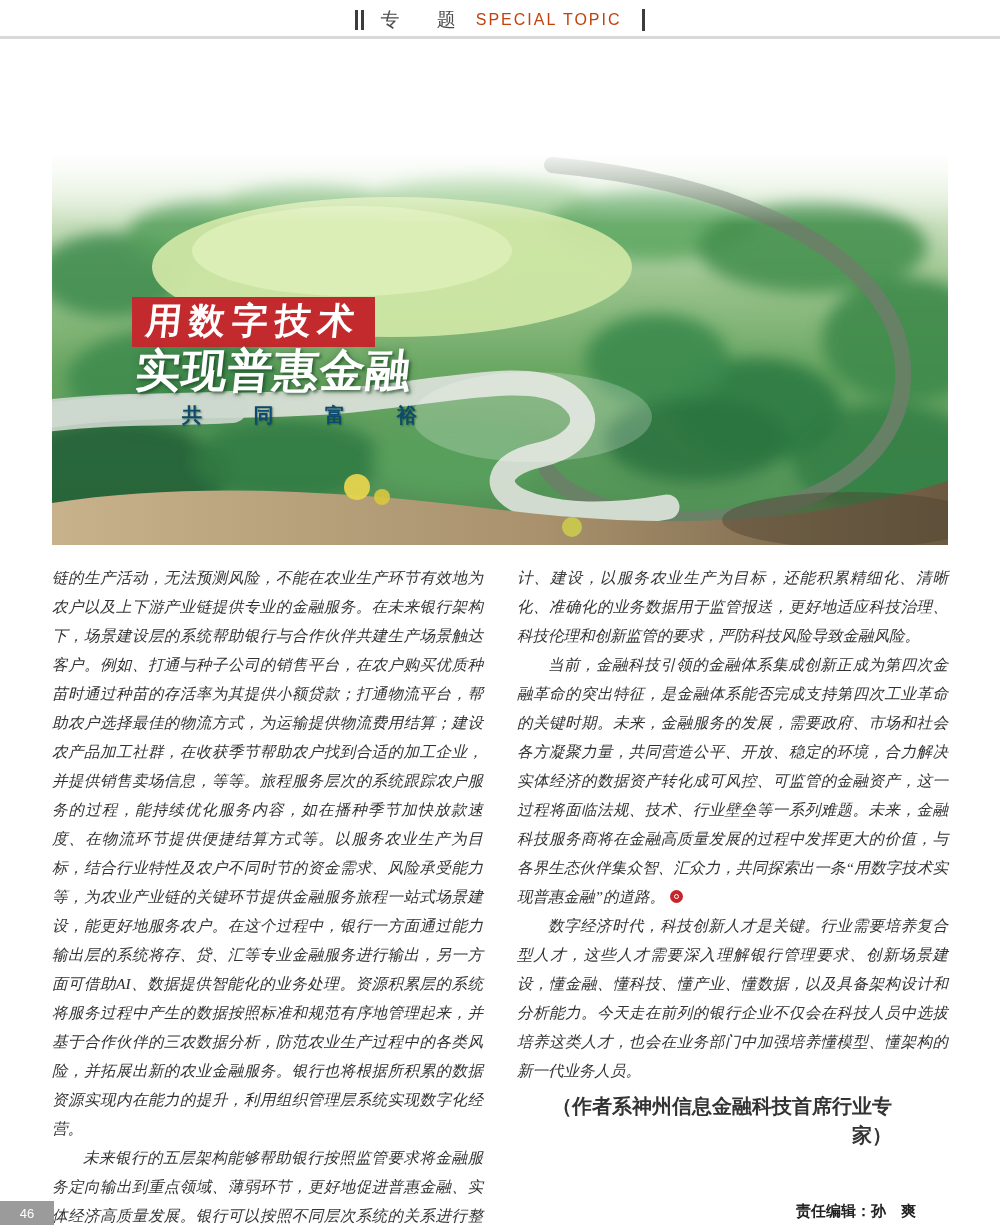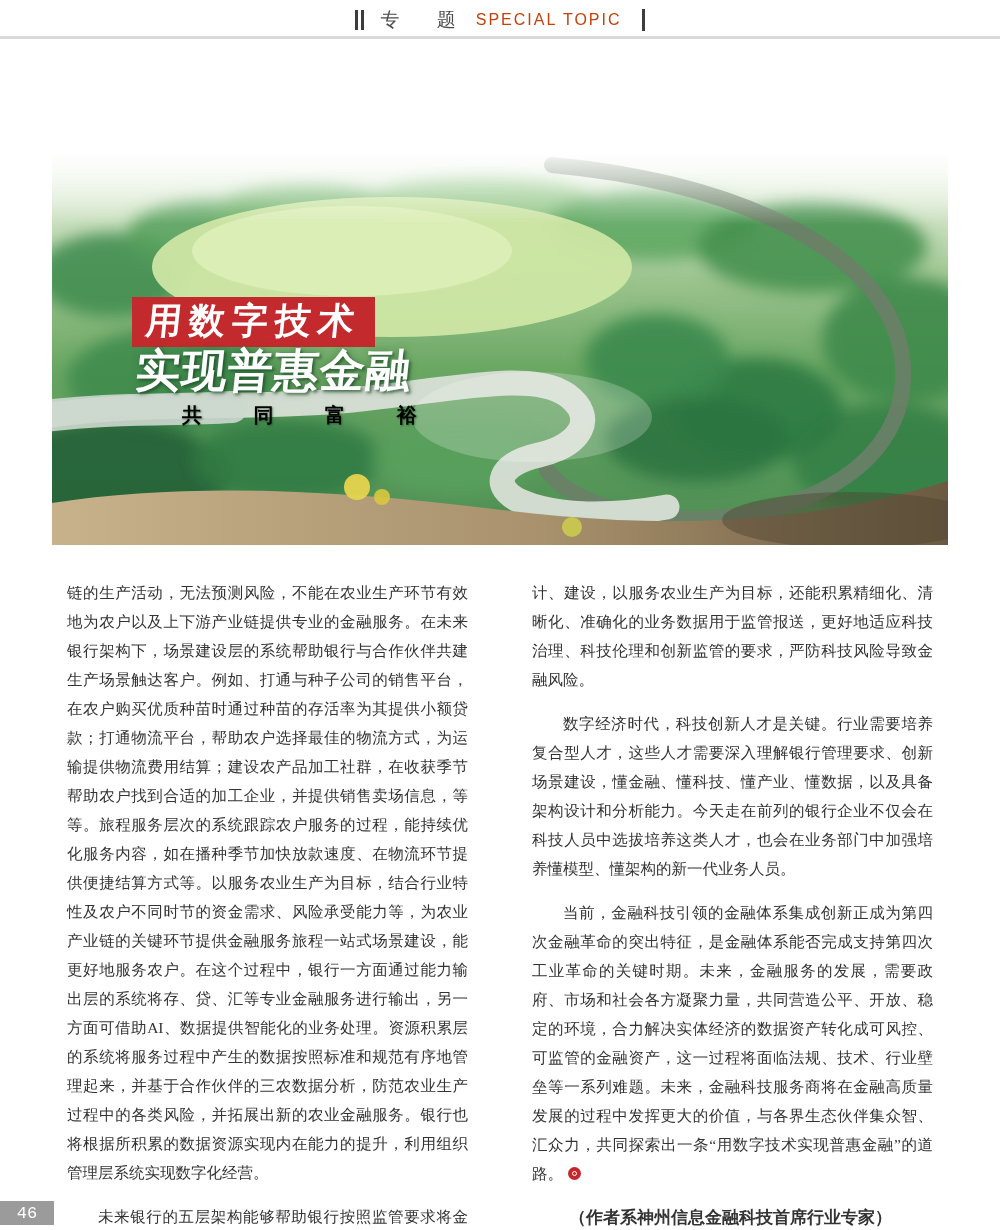--- a/index.html
+++ b/index.html
@@ -20,45 +20,45 @@
   .hero{position:absolute;left:52px;top:155px;width:896px;height:390px;overflow:hidden;background:#7fb573;}
   .hero svg{position:absolute;left:0;top:0;width:100%;height:100%;display:block;}
   .hero-t1{position:absolute;left:80px;top:142px;}
   .hero-t1-bg{display:inline-block;background:#c32a2e;color:#fff;font-weight:bold;
               font-family:"Liberation Sans",sans-serif;font-size:36px;line-height:1;
               padding:6px 14px 8px;letter-spacing:7px;}
   .skew{display:inline-block;transform:skewX(-6deg);}
   .hero-t2{position:absolute;left:84px;top:193px;color:#fff;font-weight:bold;
            font-family:"Liberation Sans",sans-serif;font-size:45px;line-height:1;letter-spacing:1px;
            text-shadow:2px 2px 3px rgba(25,70,35,.65),0 0 8px rgba(25,70,35,.4);}
-  .hero-sub{position:absolute;left:130px;top:247px;color:#000000;font-weight:bold;
+  .hero-sub{position:absolute;left:130px;top:247px;color:#0c4a6e;font-weight:bold;
             font-family:"Liberation Sans",sans-serif;font-size:20px;letter-spacing:23px;
             text-shadow:1px 1px 2px rgba(25,70,35,.6);}
 
   
   .columns{position:absolute;left:52px;top:563px;width:896px;display:flex;gap:34px;}
   .col{flex:1;font-size:15.5px;line-height:29px;text-align:justify;color:#333;}
-  .col p{margin:15px;}
+  .col p{margin:0;font-style:italic;}
   .indent{text-indent:2em;}
   .end-mark{display:inline-block;width:13px;height:13px;border-radius:50%;background:#c5262c;
             margin-left:5px;vertical-align:-1px;position:relative;}
   .end-mark::after{content:"";position:absolute;left:4px;top:4px;right:4px;bottom:4px;
             border:1px solid #fff;border-radius:50%;}
-  .author-note{text-align:right;padding-right:56px;font-weight:bold;font-size:17px;}
+  .author-note{text-align:right;padding-right:56px;font-weight:bold;margin-top:7px;font-size:20px;}
 
   
   .editor-block{width:192px;margin:46px 2px 0 auto;}
   .editor-name{font-family:"Liberation Sans",sans-serif;font-weight:bold;font-size:15px;color:#222;
                text-align:right;padding:0 30px 7px 0;border-bottom:2px solid #8a8a8a;}
   .editor-email{font-family:"Liberation Serif",serif;font-style:italic;font-size:13.5px;color:#555;
                 text-align:center;padding:3px 0 4px;border-bottom:2px solid #8a8a8a;}
 
   
   .page-num{position:absolute;left:0;top:1201px;width:54px;height:24px;background:#9b9b9b;
-            color:#fff;font-family:Liberation Mono, monospace;font-size:17px;
+            color:#fff;font-family:Liberation Sans, sans-serif;font-size:13px;
             display:flex;align-items:center;justify-content:center;}
 </style>
 </head>
 <body>
 
 <div class="page">
 
   <div class="header">
     <span class="dbar"></span>
     <span class="header-cn">专 题</span>
@@ -142,22 +142,22 @@
     <div class="hero-sub">共 同 富 裕</div>
   </div>
 
   <div class="columns">
     <div class="col">
       <p>链的生产活动，无法预测风险，不能在农业生产环节有效地为农户以及上下游产业链提供专业的金融服务。在未来银行架构下，场景建设层的系统帮助银行与合作伙伴共建生产场景触达客户。例如、打通与种子公司的销售平台，在农户购买优质种苗时通过种苗的存活率为其提供小额贷款；打通物流平台，帮助农户选择最佳的物流方式，为运输提供物流费用结算；建设农产品加工社群，在收获季节帮助农户找到合适的加工企业，并提供销售卖场信息，等等。旅程服务层次的系统跟踪农户服务的过程，能持续优化服务内容，如在播种季节加快放款速度、在物流环节提供便捷结算方式等。以服务农业生产为目标，结合行业特性及农户不同时节的资金需求、风险承受能力等，为农业产业链的关键环节提供金融服务旅程一站式场景建设，能更好地服务农户。在这个过程中，银行一方面通过能力输出层的系统将存、贷、汇等专业金融服务进行输出，另一方面可借助AI、数据提供智能化的业务处理。资源积累层的系统将服务过程中产生的数据按照标准和规范有序地管理起来，并基于合作伙伴的三农数据分析，防范农业生产过程中的各类风险，并拓展出新的农业金融服务。银行也将根据所积累的数据资源实现内在能力的提升，利用组织管理层系统实现数字化经营。</p>
       <p class="indent">未来银行的五层架构能够帮助银行按照监管要求将金融服务定向输出到重点领域、薄弱环节，更好地促进普惠金融、实体经济高质量发展。银行可以按照不同层次系统的关系进行整体设</p>
     </div>
     <div class="col">
       <p>计、建设，以服务农业生产为目标，还能积累精细化、清晰化、准确化的业务数据用于监管报送，更好地适应科技治理、科技伦理和创新监管的要求，严防科技风险导致金融风险。</p>
+      <p class="indent"><span>当前，金融科技引领的金融体系集成创新正成为第四次金融革命的突出特征，是金融体系能否完成支持第四次工业革命的关键时期。未来，金融服务的发展，需要政府、市场和社会各方凝聚力量，共同营造公平、开放、稳定的环境，合力解决实体经济的数据资产转化成可风控、可监管的金融资产，这一过程将面临法规、技术、行业壁垒等一系列难题。未来，金融科技服务商将在金融高质量发展的过程中发挥更大的价值，与各界生态伙伴集众智、汇众力，共同探索出一条“用数字技术实现普惠金融”的道路。</span><span class="end-mark"></span></p>
       <p class="indent">数字经济时代，科技创新人才是关键。行业需要培养复合型人才，这些人才需要深入理解银行管理要求、创新场景建设，懂金融、懂科技、懂产业、懂数据，以及具备架构设计和分析能力。今天走在前列的银行企业不仅会在科技人员中选拔培养这类人才，也会在业务部门中加强培养懂模型、懂架构的新一代业务人员。</p>
-      <p class="indent"><span>当前，金融科技引领的金融体系集成创新正成为第四次金融革命的突出特征，是金融体系能否完成支持第四次工业革命的关键时期。未来，金融服务的发展，需要政府、市场和社会各方凝聚力量，共同营造公平、开放、稳定的环境，合力解决实体经济的数据资产转化成可风控、可监管的金融资产，这一过程将面临法规、技术、行业壁垒等一系列难题。未来，金融科技服务商将在金融高质量发展的过程中发挥更大的价值，与各界生态伙伴集众智、汇众力，共同探索出一条“用数字技术实现普惠金融”的道路。</span><span class="end-mark"></span></p>
       <div class="author-note">（作者系神州信息金融科技首席行业专家）</div>
       <div class="editor-block">
         <div class="editor-name">责任编辑：孙　爽</div>
         <div class="editor-email">976639255@qq.com</div>
       </div>
     </div>
   </div>
 
   <div class="page-num">46</div>
 

